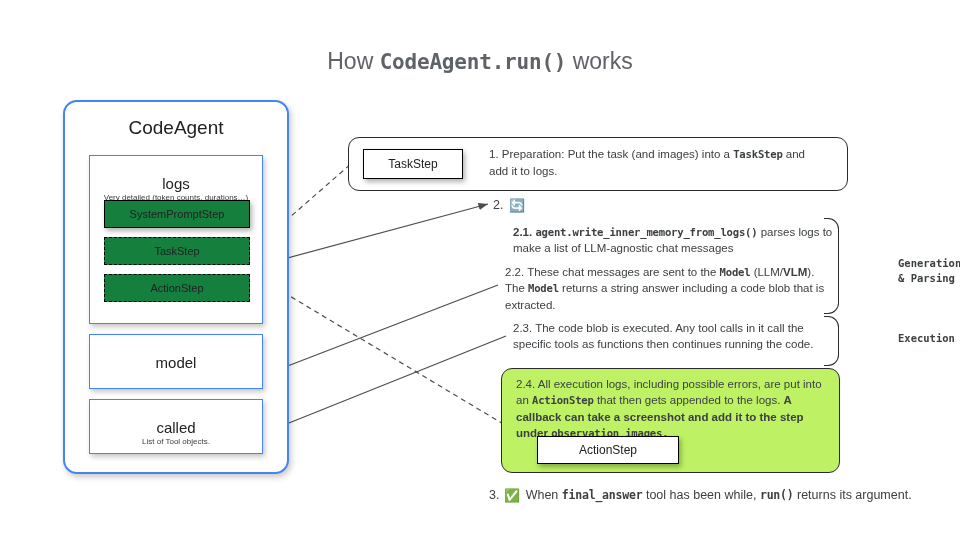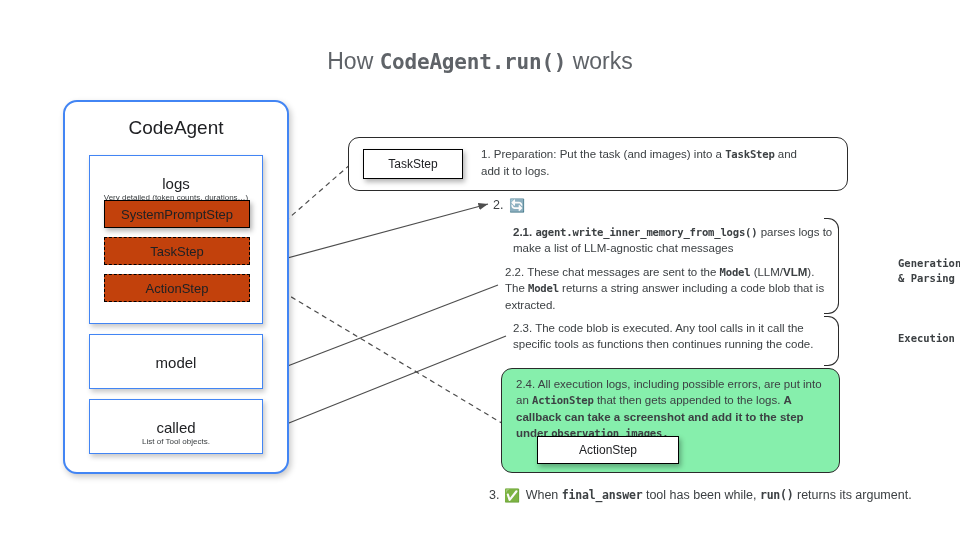--- a/index.html
+++ b/index.html
@@ -33,41 +33,41 @@
     box-shadow:2px 3px 5px rgba(0,0,0,.22);
   }
   #logs-box{left:24px;top:53px;width:172px;height:167px;}
   #model-box{left:24px;top:232px;width:172px;height:53px;}
   #tools-box{left:24px;top:297px;width:172px;height:53px;}
 
   .box-title{text-align:center;font-size:15px;color:#202124;margin-top:19px;line-height:1.15;}
   .box-sub{text-align:center;font-size:8px;color:#3c4043;line-height:1.25;margin-top:1px;padding:0 5px;}
 
   .stepbox{
-    position:absolute;left:14px;width:144px;height:26px;background:#c2410c;
+    position:absolute;left:14px;width:144px;height:26px;background:#15803d;
     display:flex;align-items:center;justify-content:center;
-    font-size:13px;color:#202124;
+    font-size:11px;color:#202124;
   }
   #sys-step{top:44px;border:1.6px solid #000;box-shadow:2px 3px 5px rgba(0,0,0,.3);}
   #task-step{top:81px;border:1.5px dashed #000;}
   #action-step{top:118px;border:1.5px dashed #000;}
 
   
   #step1-box{
     position:absolute;left:348px;top:137px;width:498px;height:52px;
     border:1.3px solid #2b2b2b;border-radius:11px;background:#fff;
   }
   #taskstep-chip{
     position:absolute;left:14px;top:11px;width:98px;height:28px;
     border:1.6px solid #000;background:#fff;
     display:flex;align-items:center;justify-content:center;
     font-size:12px;color:#202124;box-shadow:2px 3px 5px rgba(0,0,0,.3);
   }
   #step1-text{
-    position:absolute;left:132px;top:8px;width:336px;
+    position:absolute;left:140px;top:8px;width:336px;
     font-size:11.5px;line-height:1.45;color:#3c4043;
   }
 
   #step2-line{
     position:absolute;left:493px;top:198px;
     font-size:12.5px;color:#3c4043;white-space:nowrap;
     display:flex;align-items:center;gap:6px;
   }
   .emoji{font-size:13px;line-height:1;}
 
@@ -81,21 +81,21 @@
   
   .bracket{
     position:absolute;border:1.3px solid #2b2b2b;border-left:none;
     border-radius:0 11px 11px 0;width:14px;
   }
   #bracket-gen{left:824px;top:218px;height:94px;}
   #bracket-exec{left:824px;top:316px;height:48px;}
 
   #box24{
     position:absolute;left:501px;top:368px;width:337px;height:103px;
-    border:1.3px solid #2b2b2b;border-radius:11px;background:#86efac;
+    border:1.3px solid #2b2b2b;border-radius:11px;background:#bef264;
   }
   #sub24{position:absolute;left:14px;top:7px;width:312px;font-size:11.5px;line-height:1.42;color:#3c4043;}
   #actionstep-chip{
     position:absolute;left:35px;top:67px;width:140px;height:26px;
     border:1.6px solid #000;background:#fff;
     display:flex;align-items:center;justify-content:center;
     font-size:12px;color:#202124;box-shadow:2px 3px 5px rgba(0,0,0,.3);
   }
 
   .rightlabel{

